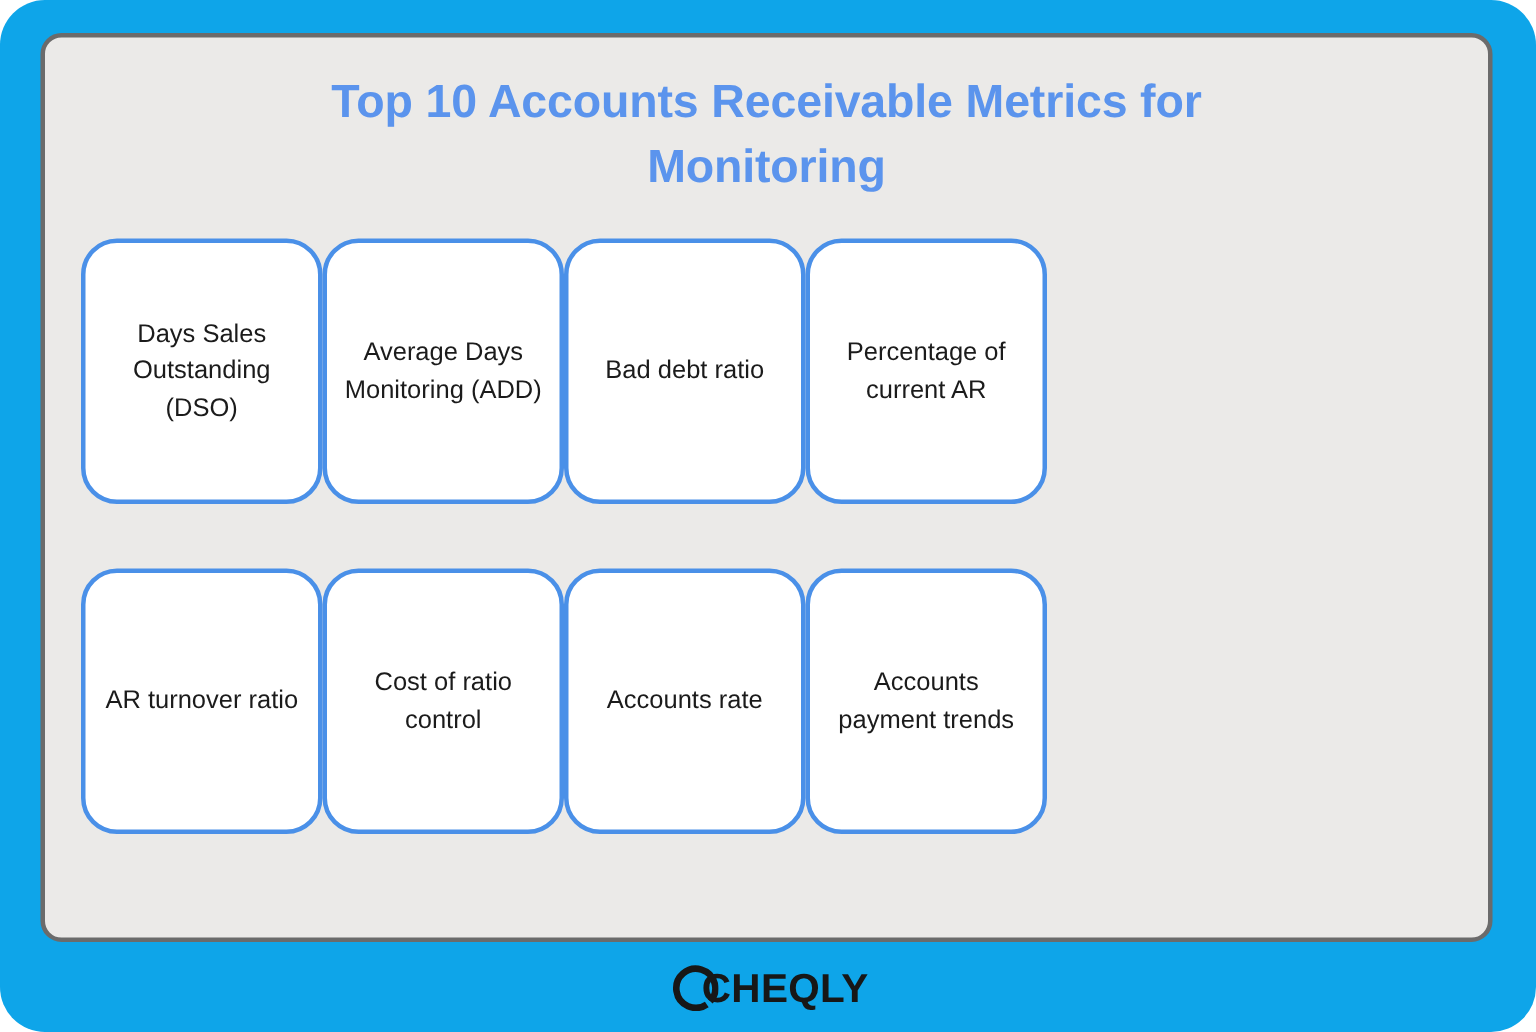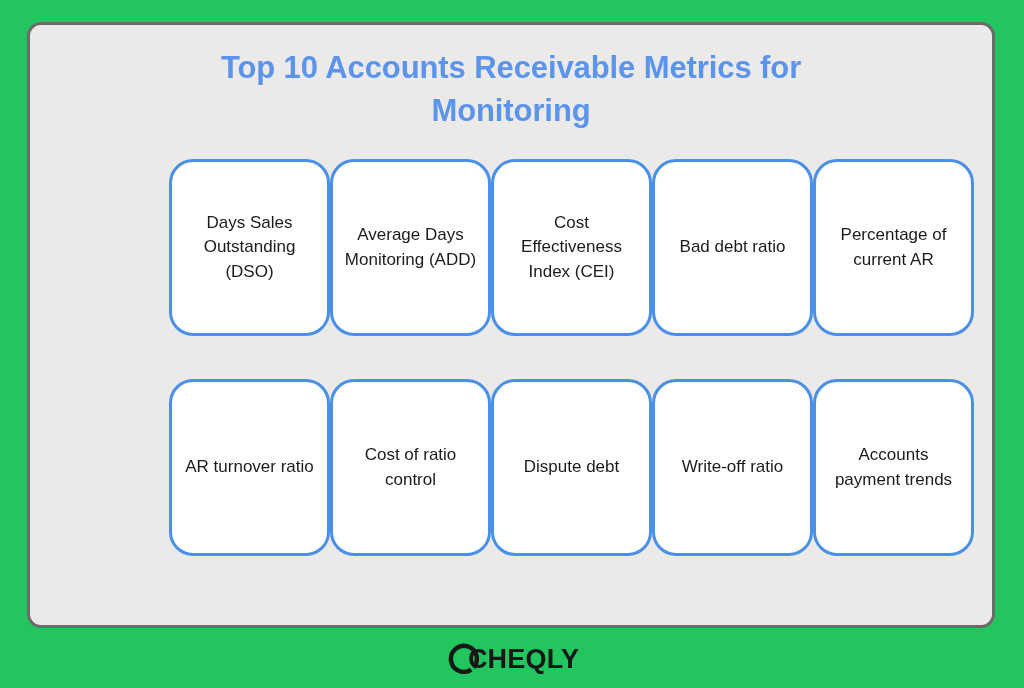--- a/index.html
+++ b/index.html
@@ -13,21 +13,22 @@
     font-family: "Liberation Sans", sans-serif;
     overflow: hidden;
     position: relative;
   }
 
   #infographic-root {
     position: absolute;
     left: 0; top: 0;
     width: 1024px;
     height: 688px;
-    background: #22c55e;
+    background: #0ea5e9;
+    border-radius: 30px;
   }
 
   
   .frame {
     position: absolute;
     left: 27px;
     top: 22px;
     width: 968px;
     height: 606px;
     box-sizing: border-box;
@@ -55,21 +56,21 @@
 
   
   .grid {
     position: absolute;
     left: 24px;
     top: 134px;
     width: 920px;
   }
   .row {
     display: flex;
-    justify-content: flex-end;
+    justify-content: flex-start;
     width: 100%;
   }
   .row + .row {
     margin-top: 43px;
   }
 
   .card {
     width: 161px;
     height: 177px;
     box-sizing: border-box;
@@ -128,42 +129,36 @@
     <div class="grid">
 
       <div class="row">
         <div class="card">
           <div class="card-label">Days Sales Outstanding (DSO)</div>
         </div>
         <div class="card">
           <div class="card-label">Average Days Monitoring (ADD)</div>
         </div>
         <div class="card">
-          <div class="card-label">Cost Effectiveness Index (CEI)</div>
-        </div>
-        <div class="card">
           <div class="card-label">Bad debt ratio</div>
         </div>
         <div class="card">
           <div class="card-label">Percentage of current AR</div>
         </div>
       </div>
 
       <div class="row">
         <div class="card">
           <div class="card-label">AR turnover ratio</div>
         </div>
         <div class="card">
           <div class="card-label">Cost of ratio control</div>
         </div>
         <div class="card">
-          <div class="card-label">Dispute debt</div>
-        </div>
-        <div class="card">
-          <div class="card-label">Write-off ratio</div>
+          <div class="card-label">Accounts rate</div>
         </div>
         <div class="card">
           <div class="card-label">Accounts payment trends</div>
         </div>
       </div>
 
     </div>
   </div>
 
   <div class="logo">

